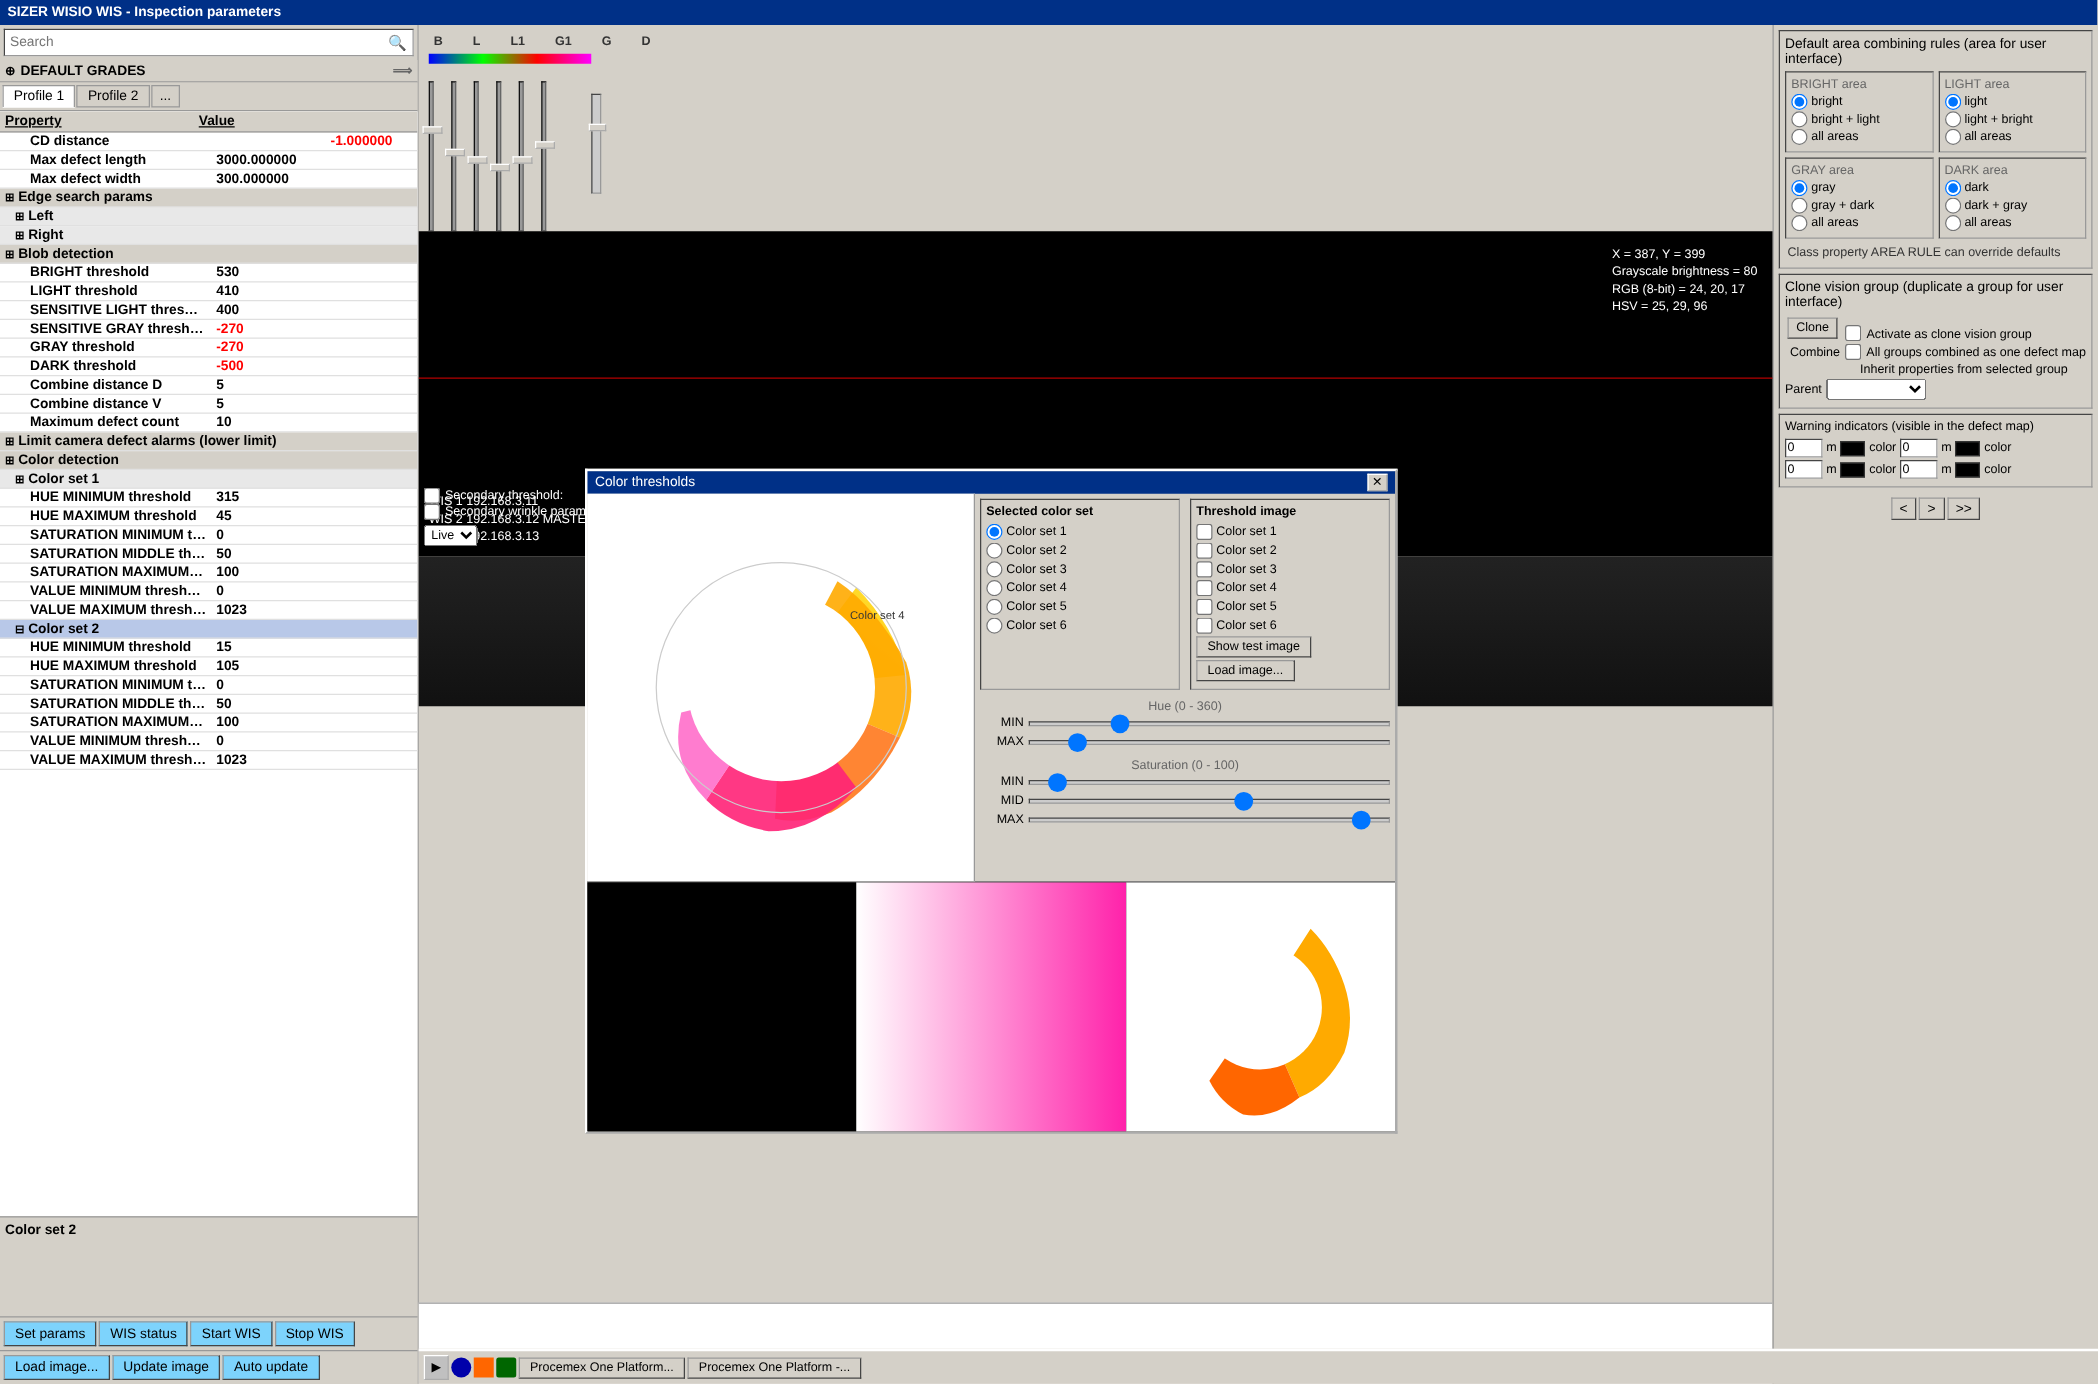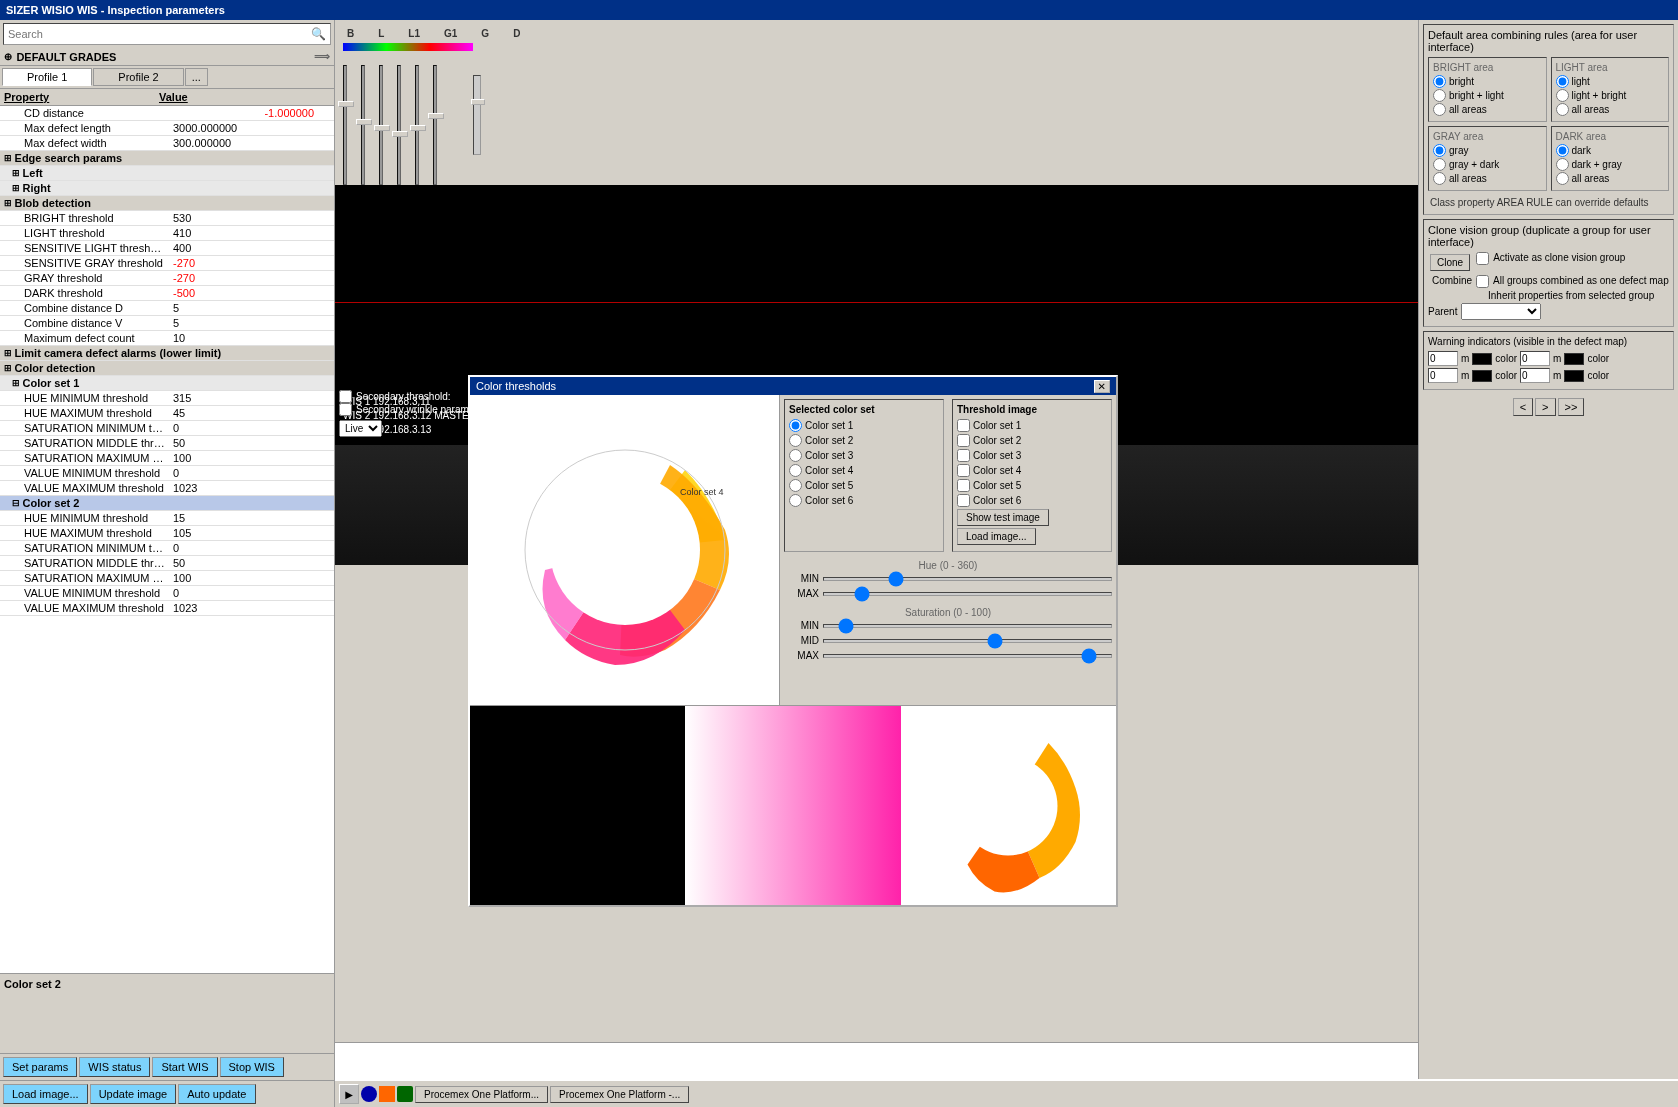--- a/index.html
+++ b/index.html
@@ -19,29 +19,29 @@
     .search-bar input { border: none; outline: none; flex: 1; font-size: 11px; }
     .search-icon { font-size: 12px; color: #666; }
     
     
     .section-header { background: #d4d0c8; display: flex; align-items: center; padding: 2px 4px; font-size: 11px; font-weight: bold; border-bottom: 1px solid #999; }
     .section-header .expand-icon { margin-right: 4px; font-size: 10px; }
     .arrow-right { color: #666; margin-left: auto; }
     
     
     .profile-tabs { display: flex; align-items: center; padding: 2px; background: #d4d0c8; border-bottom: 1px solid #999; }
-    .profile-tab { padding: 2px 24px; background: #d4d0c8; border: 1px solid #999; font-size: 11px; cursor: pointer; margin-right: 1px; }
+    .profile-tab { padding: 2px 8px; background: #d4d0c8; border: 1px solid #999; font-size: 11px; cursor: pointer; margin-right: 1px; }
     .profile-tab.active { background: white; border-bottom: 1px solid white; }
     .profile-tab-dots { padding: 2px 6px; background: #d4d0c8; border: 1px solid #999; font-size: 11px; cursor: pointer; }
     
     
     .property-table { flex: 1; overflow-y: auto; background: white; }
     .prop-header { display: flex; background: #d4d0c8; border-bottom: 1px solid #999; font-weight: bold; padding: 2px 4px; }
     .prop-header-col { flex: 1; font-size: 11px; text-decoration: underline; }
-    .prop-row { display: flex; border-bottom: 1px solid #e0e0e0; }
+    .prop-row { display: flex; border-bottom: 1px solid #e0e0e0; font-weight: bold; }
     .prop-row.section-row { background: #d4d0c8; font-weight: bold; }
     .prop-row.section-row-2 { background: #e8e8e8; font-weight: bold; }
     .prop-row.selected { background: #b8c8e8; }
     .prop-cell { flex: 1; padding: 1px 4px; font-size: 11px; overflow: hidden; text-overflow: ellipsis; white-space: nowrap; }
     
     
     .color-set-info { padding: 4px; font-size: 11px; font-weight: bold; background: #d4d0c8; border-top: 1px solid #999; height: 80px; }
     
     
     .action-buttons { display: flex; gap: 2px; padding: 3px; background: #d4d0c8; border-top: 1px solid #999; }
@@ -61,21 +61,21 @@
     
     
     .right-panel { width: 260px; background: #d4d0c8; border-left: 1px solid #999; overflow-y: auto; }
     .right-section { border: 1px inset #999; margin: 4px; padding: 4px; background: #d4d0c8; }
     .right-section-title { font-size: 11px; margin-bottom: 4px; }
     .area-grid { display: grid; grid-template-columns: 1fr 1fr; gap: 4px; margin-bottom: 4px; }
     .area-box { border: 1px inset #999; padding: 4px; }
     .area-box-title { font-size: 10px; color: #666; margin-bottom: 2px; }
     .radio-row { display: flex; align-items: center; gap: 3px; font-size: 10px; margin-bottom: 1px; }
     .right-btn { padding: 2px 6px; background: #d4d0c8; border: 1px outset #999; font-size: 10px; cursor: pointer; margin: 2px; }
-    .clone-row { display: flex; align-items: flex-start; gap: 4px; font-size: 10px; margin-bottom: 2px; }
+    .clone-row { display: flex; align-items: flex-end; gap: 4px; font-size: 10px; margin-bottom: 2px; }
     .parent-row { display: flex; align-items: center; gap: 4px; font-size: 10px; margin-bottom: 2px; }
     .parent-select { font-size: 10px; width: 80px; padding: 1px; }
     .warning-section { border: 1px inset #999; margin: 4px; padding: 4px; }
     .warning-title { font-size: 10px; margin-bottom: 4px; }
     .warning-row { display: flex; align-items: center; gap: 3px; font-size: 10px; margin-bottom: 2px; }
     .warning-input { width: 30px; font-size: 10px; border: 1px inset #999; padding: 1px; }
     .color-swatch { width: 20px; height: 12px; background: black; border: 1px solid #333; }
     .nav-buttons { display: flex; gap: 2px; padding: 4px; justify-content: center; }
     .nav-btn { padding: 2px 6px; background: #d4d0c8; border: 1px outset #999; font-size: 11px; cursor: pointer; }
     
@@ -427,20 +427,26 @@
     <div class="main-image-container">
       <div class="image-display" style="width:100%; height:260px; background:#000; position:relative;">
         <div class="red-line"></div>
 
         <div class="wis-info">
           <div style="color:white;font-size:10px;">WIS 1 192.168.3.11</div>
           <div style="color:white;font-size:10px;">WIS 2 192.168.3.12 MASTER</div>
           <div style="color:white;font-size:10px;">WIS 3 192.168.3.13</div>
         </div>
 
+        <div class="info-overlay">
+          <div>X = 387, Y = 399</div>
+          <div>Grayscale brightness = 80</div>
+          <div>RGB (8-bit) = 24, 20, 17</div>
+          <div>HSV = 25, 29, 96</div>
+        </div>
 
         <div style="position:absolute;bottom:8px;left:4px;">
           <div style="color:white;font-size:10px;display:flex;align-items:center;gap:4px;">
             <input type="checkbox" style="">
             <span style="color:white;">Secondary threshold:</span>
           </div>
           <div style="color:white;font-size:10px;display:flex;align-items:center;gap:4px;">
             <input type="checkbox" style="">
             <span style="color:white;">Secondary wrinkle parameters:</span>
           </div>

